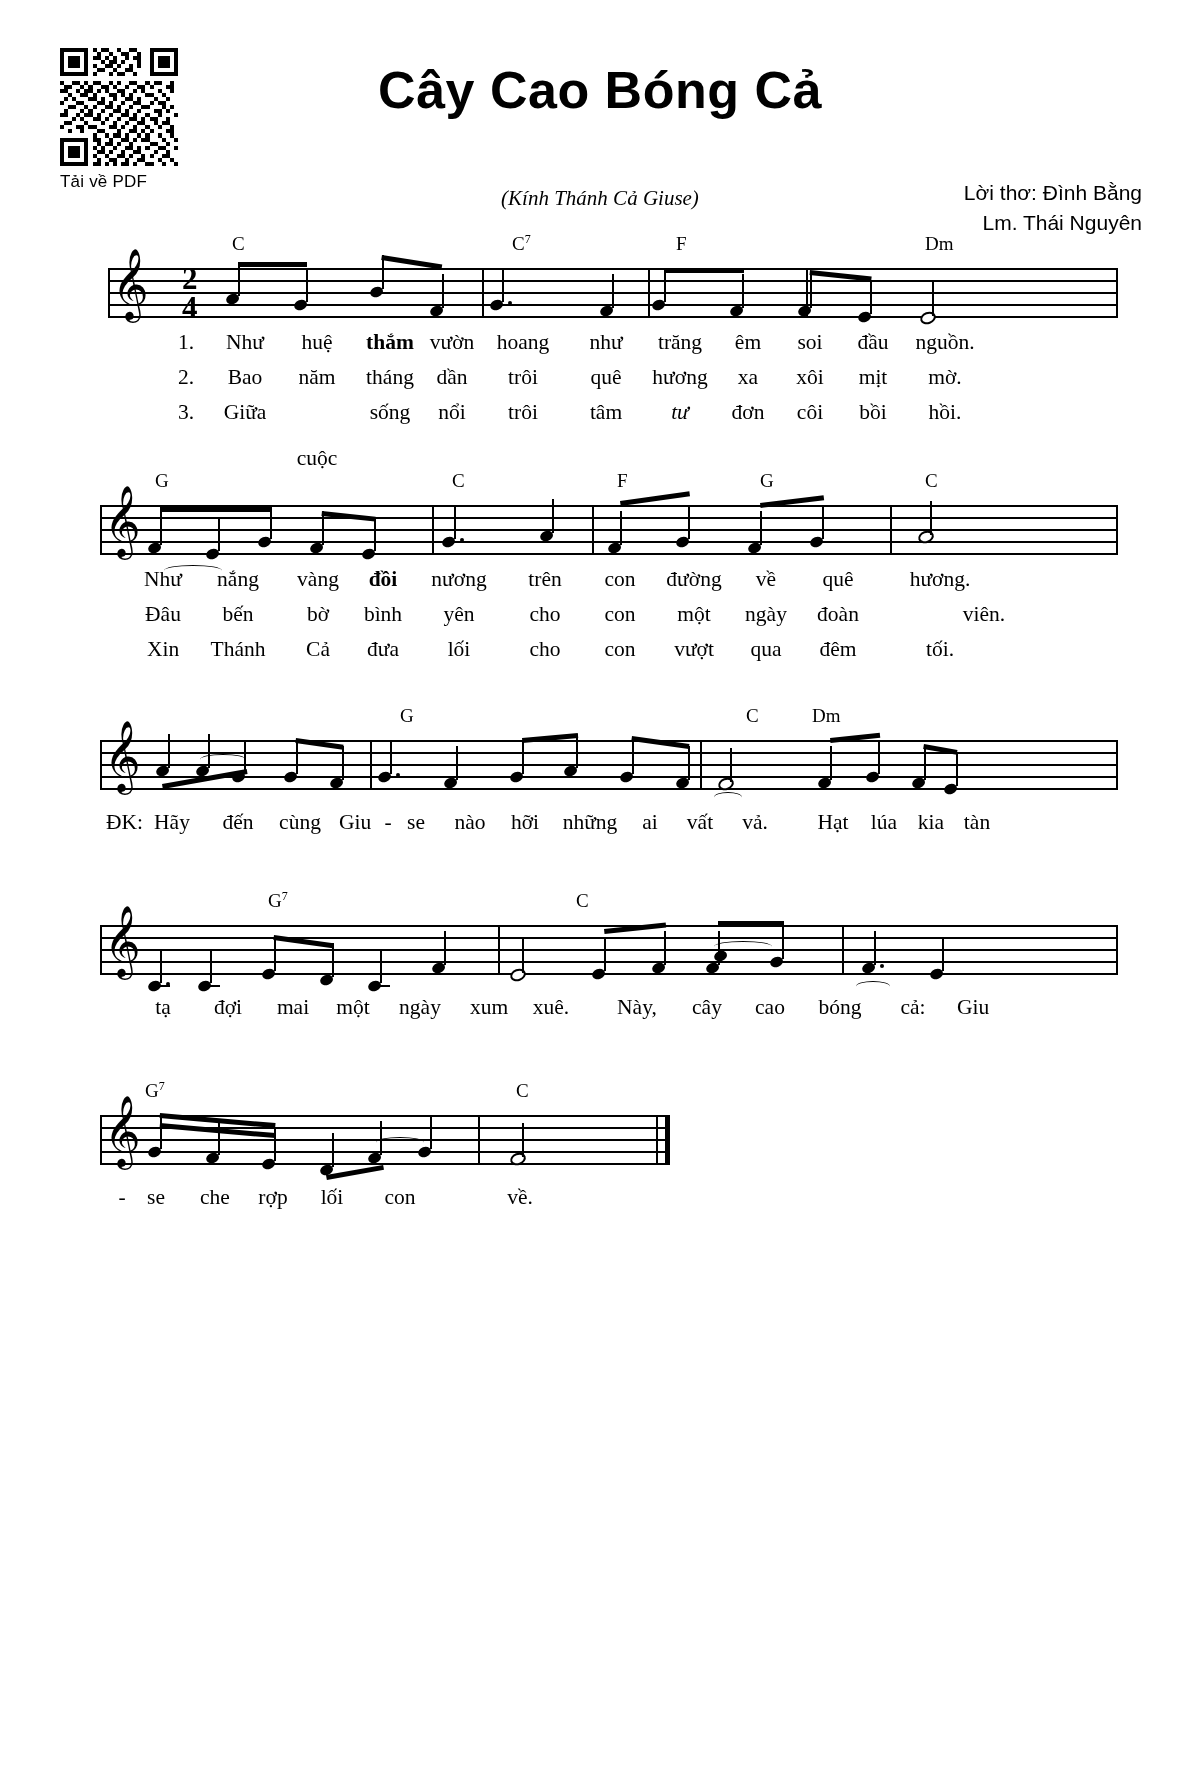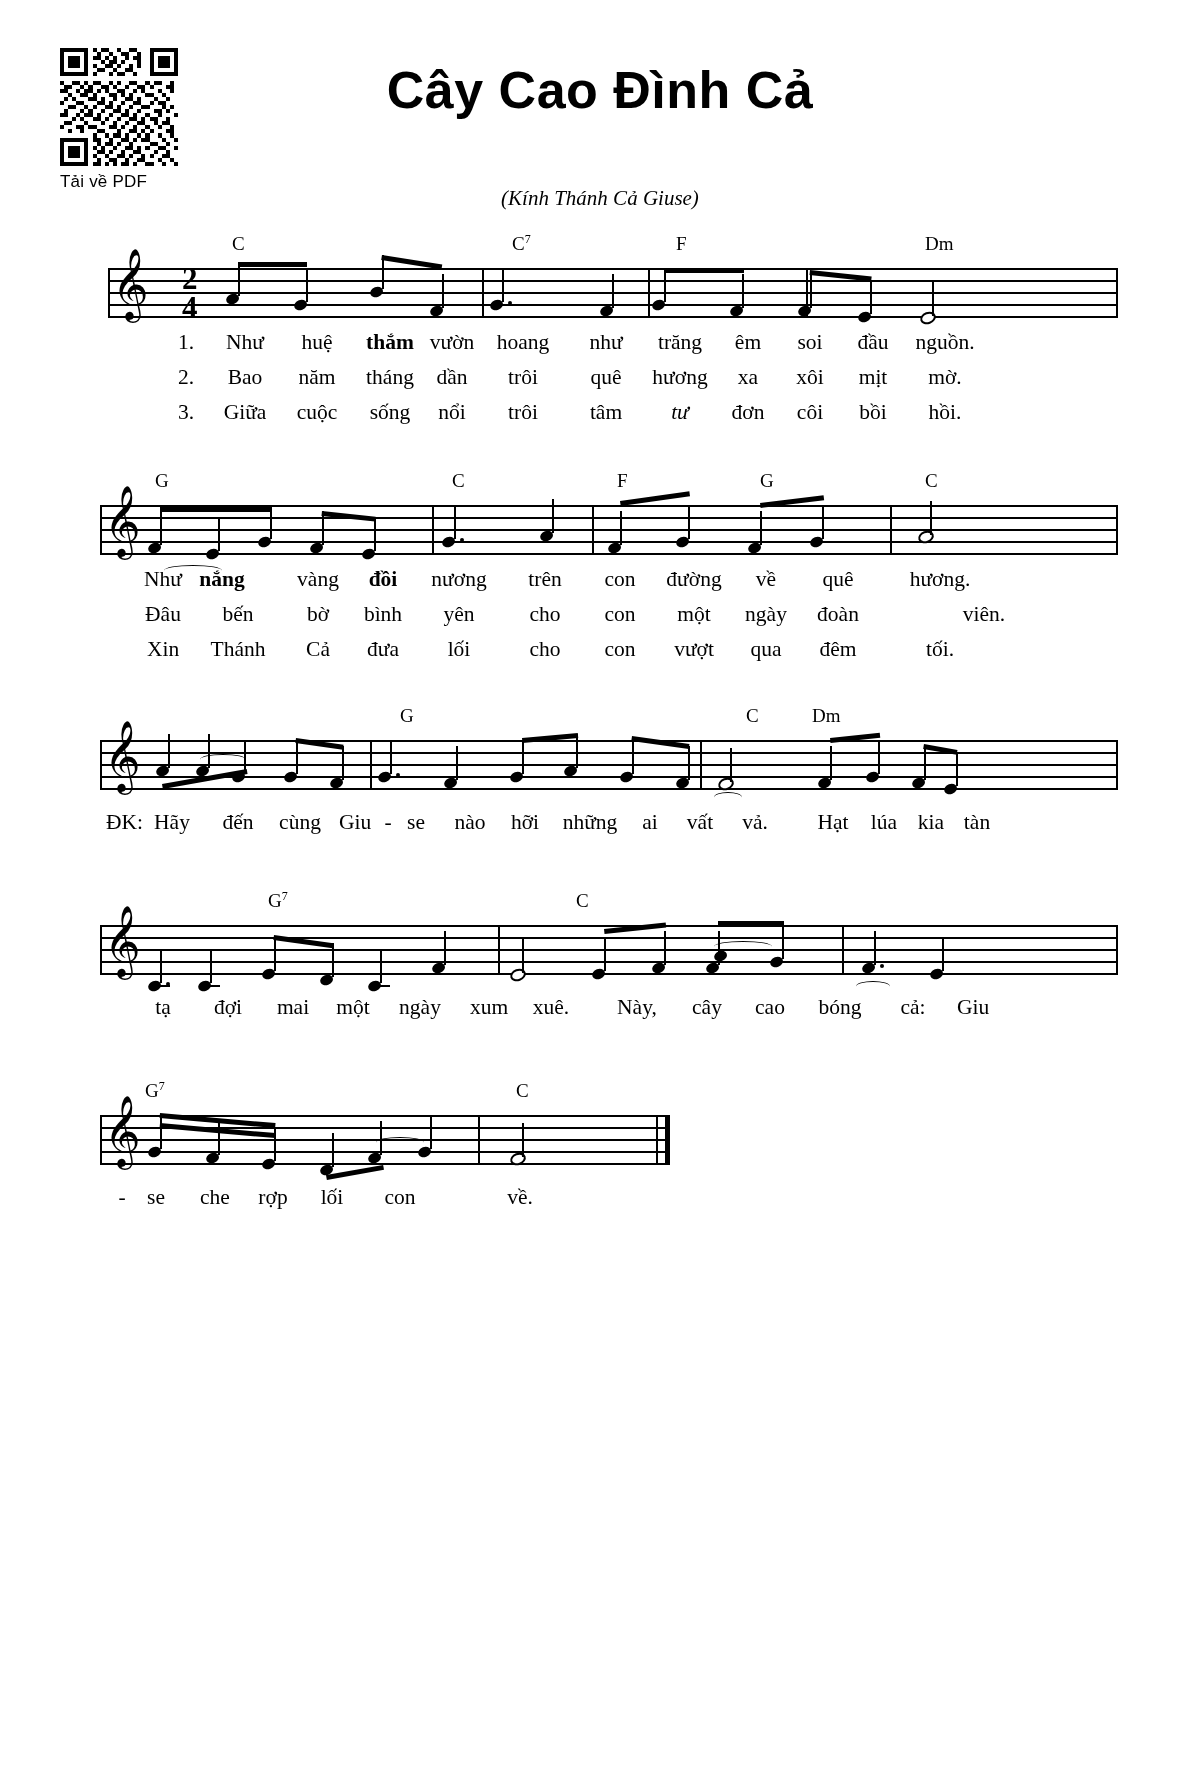--- a/index.html
+++ b/index.html
@@ -431,22 +431,26 @@
           <rect x="15" y="28" width="2" height="1"></rect>
           <rect x="18" y="28" width="1" height="1"></rect>
           <rect x="21" y="28" width="2" height="1"></rect>
           <rect x="25" y="28" width="1" height="1"></rect>
           <rect x="28" y="28" width="1" height="1"></rect>
       </g>
     </svg>
     <div class="qr-label">Tải về PDF</div>
   </div>
 
-  <div class="title">Cây Cao Đình Cả</div>
+  <div class="title">Cây Cao Bóng Cả</div>
   <div class="subtitle">(Kính Thánh Cả Giuse)</div>
+  <div class="credits">
+    <div>Lời thơ: Đình Bằng</div>
+    <div>Lm. Thái Nguyên</div>
+  </div>
 
   <div class="system" style="top:268px;">
     <div class="staff">
       <div class="line"></div>
         <div class="line"></div>
         <div class="line"></div>
         <div class="line"></div>
         <div class="line"></div>
       <div class="barline" style="left:0px;"></div>
       <div class="barline" style="left:374px;"></div>
@@ -520,21 +524,21 @@
       <span class="lyric" style="left:606px;">quê</span>
       <span class="lyric" style="left:680px;">hương</span>
       <span class="lyric" style="left:748px;">xa</span>
       <span class="lyric" style="left:810px;">xôi</span>
       <span class="lyric" style="left:873px;">mịt</span>
       <span class="lyric" style="left:945px;">mờ.</span>
     </div>
     <div class="lyric-row" style="top:132px;">
       <span class="lyric lead" style="left:178px;">3.</span>
       <span class="lyric" style="left:245px;">Giữa</span>
-      <span class="lyric" style="left:317px;">cuộc</span>
+      <span class="lyric" style="left:317px;margin-top:46px;">cuộc</span>
       <span class="lyric" style="left:390px;">sống</span>
       <span class="lyric" style="left:452px;">nổi</span>
       <span class="lyric" style="left:523px;">trôi</span>
       <span class="lyric" style="left:606px;">tâm</span>
       <span class="lyric" style="left:680px;font-style:italic;">tư</span>
       <span class="lyric" style="left:748px;">đơn</span>
       <span class="lyric" style="left:810px;">côi</span>
       <span class="lyric" style="left:873px;">bồi</span>
       <span class="lyric" style="left:945px;">hồi.</span>
     </div>
@@ -590,21 +594,21 @@
         <div class="stem" style="left:760px; top:6px;"></div>
       <div class="note" style="left:810px; top:32px;"></div>
         <div class="stem" style="left:822px; top:0px;"></div>
       <div class="beam" style="left:760px; top:-2px; width:64px; transform:rotate(-7deg); transform-origin:left top;"></div>
       <div class="note hollow" style="left:918px; top:26px;"></div>
         <div class="stem" style="left:930px; top:-4px;"></div>
     </div>
 
     <div class="lyric-row" style="top:62px;">
       <span class="lyric" style="left:163px;">Như</span>
-      <span class="lyric" style="left:222px;font-weight:bold;">nắng</span>
+      <span class="lyric" style="left:238px;">nắng</span>
       <span class="lyric" style="left:318px;">vàng</span>
       <span class="lyric" style="left:383px;font-weight:bold;">đồi</span>
       <span class="lyric" style="left:459px;">nương</span>
       <span class="lyric" style="left:545px;">trên</span>
       <span class="lyric" style="left:620px;">con</span>
       <span class="lyric" style="left:694px;">đường</span>
       <span class="lyric" style="left:766px;">về</span>
       <span class="lyric" style="left:838px;">quê</span>
       <span class="lyric" style="left:940px;">hương.</span>
     </div>

